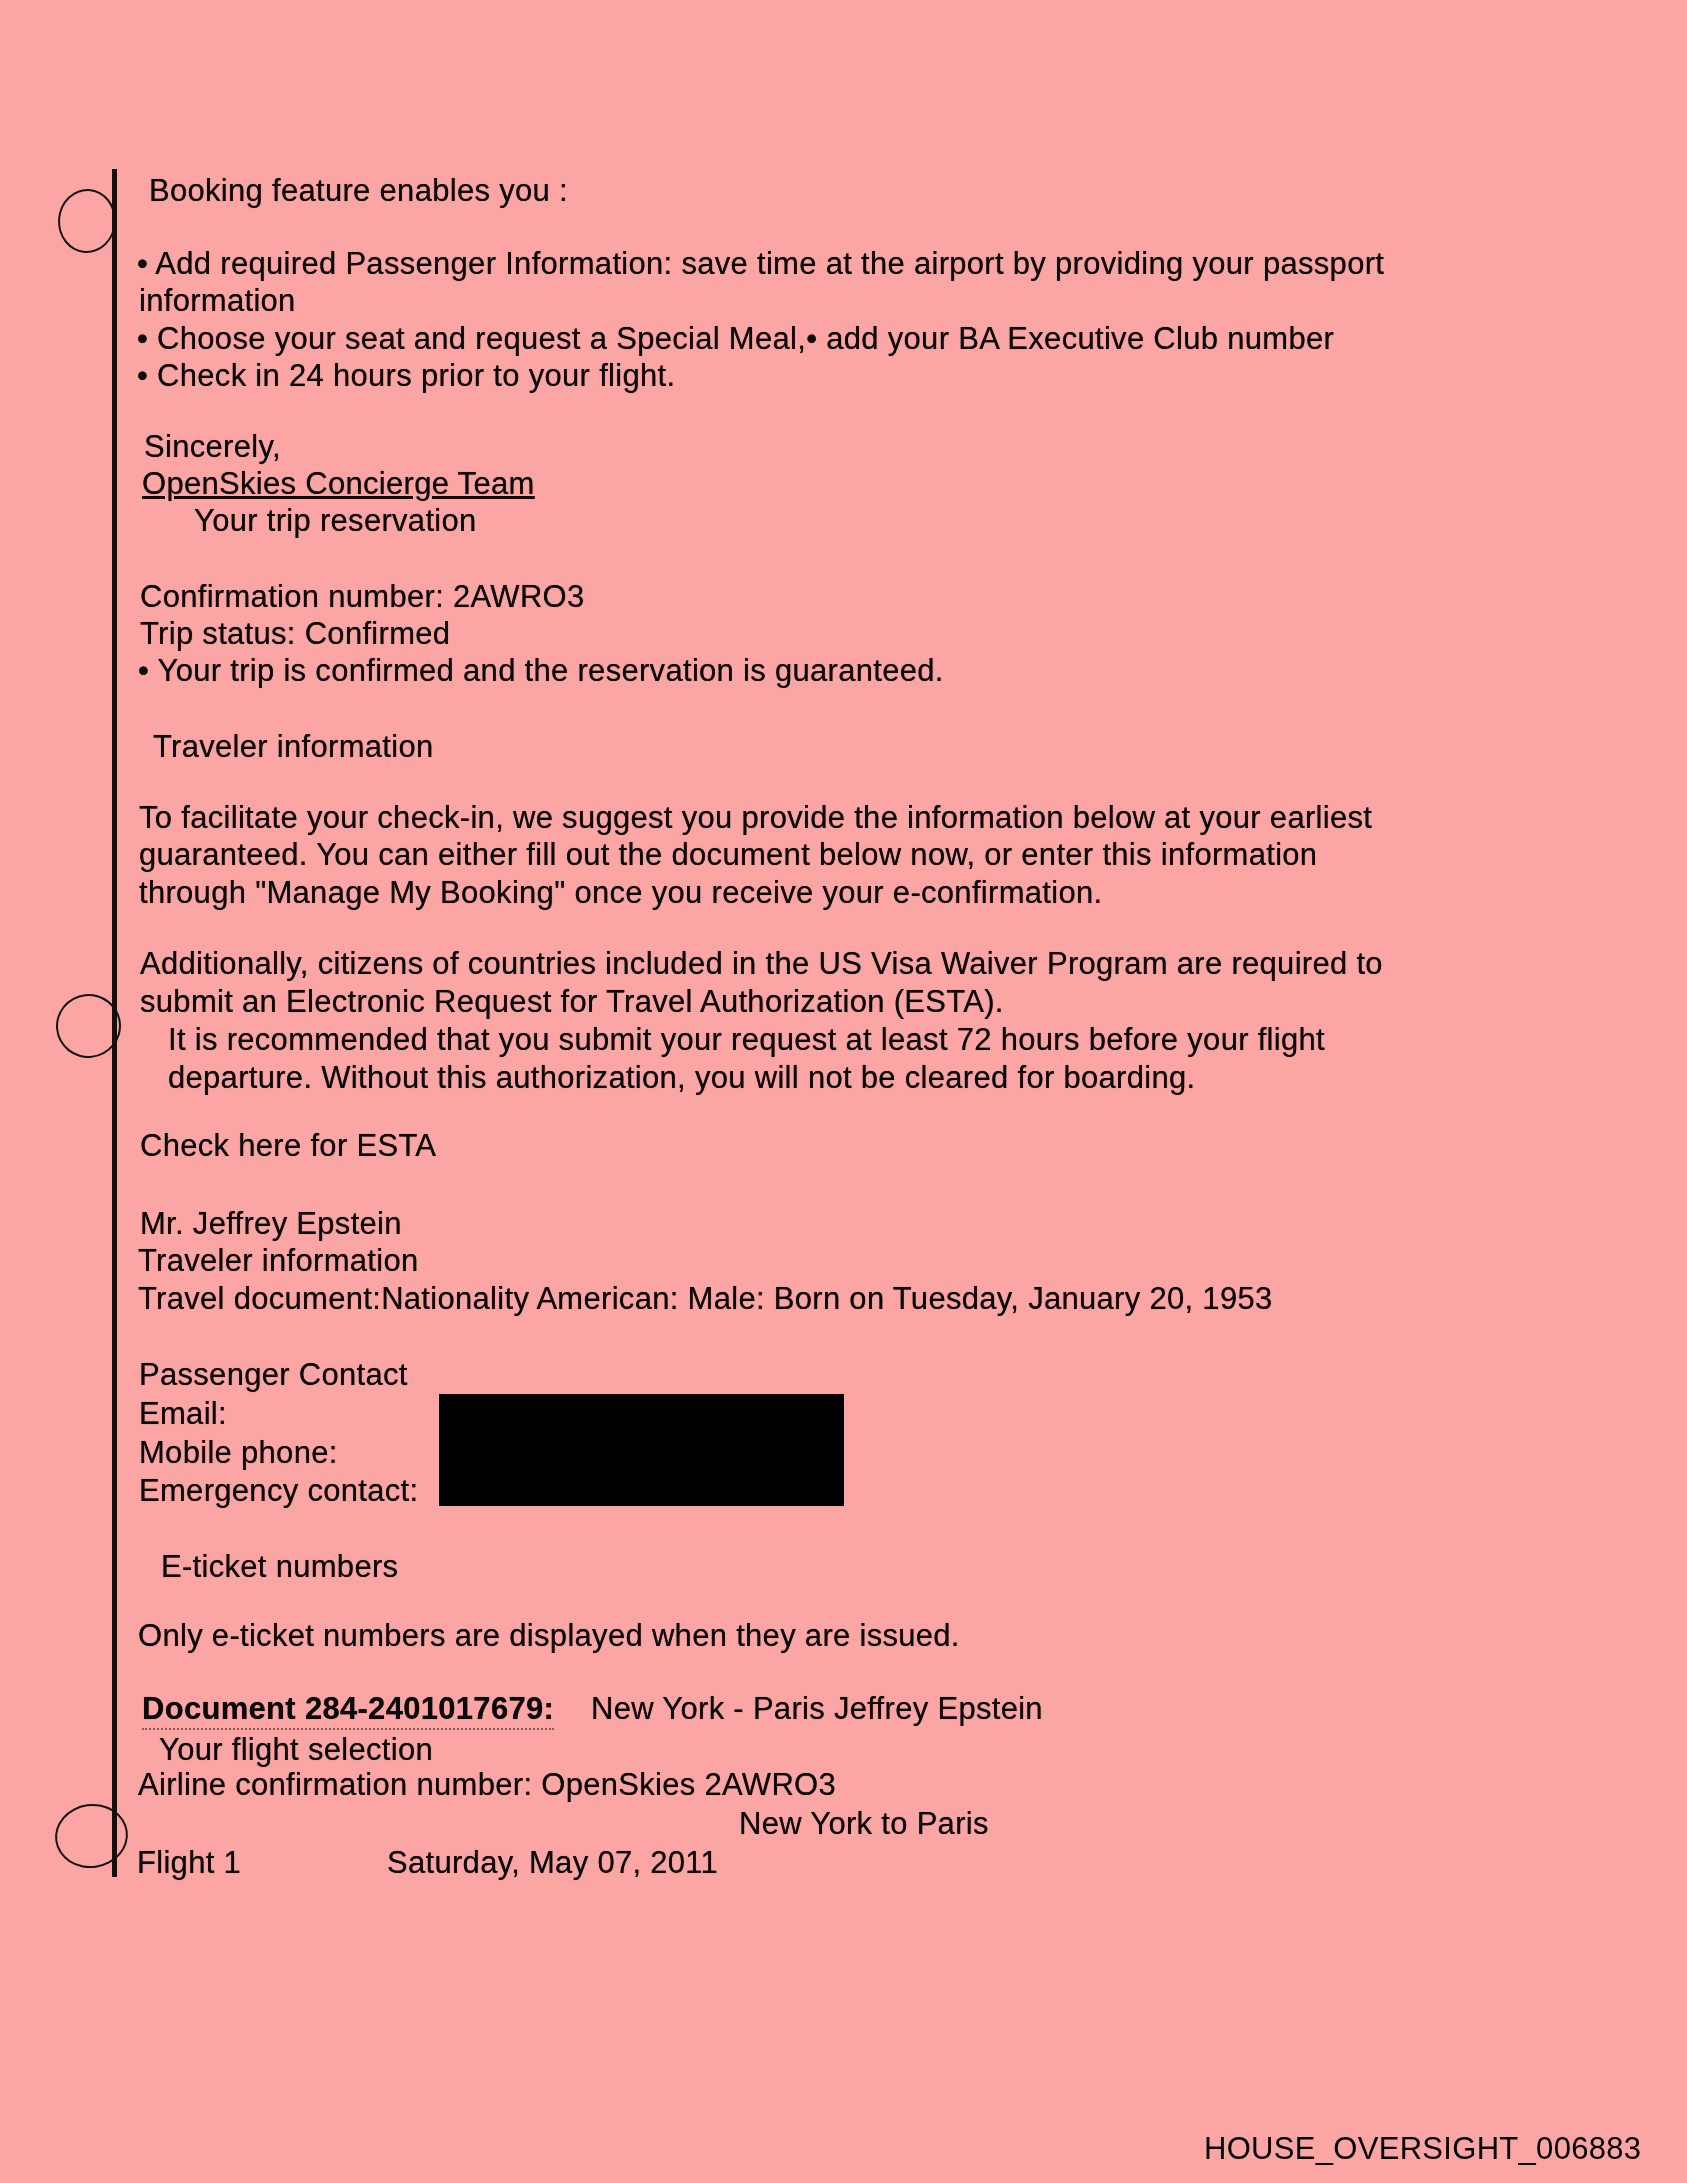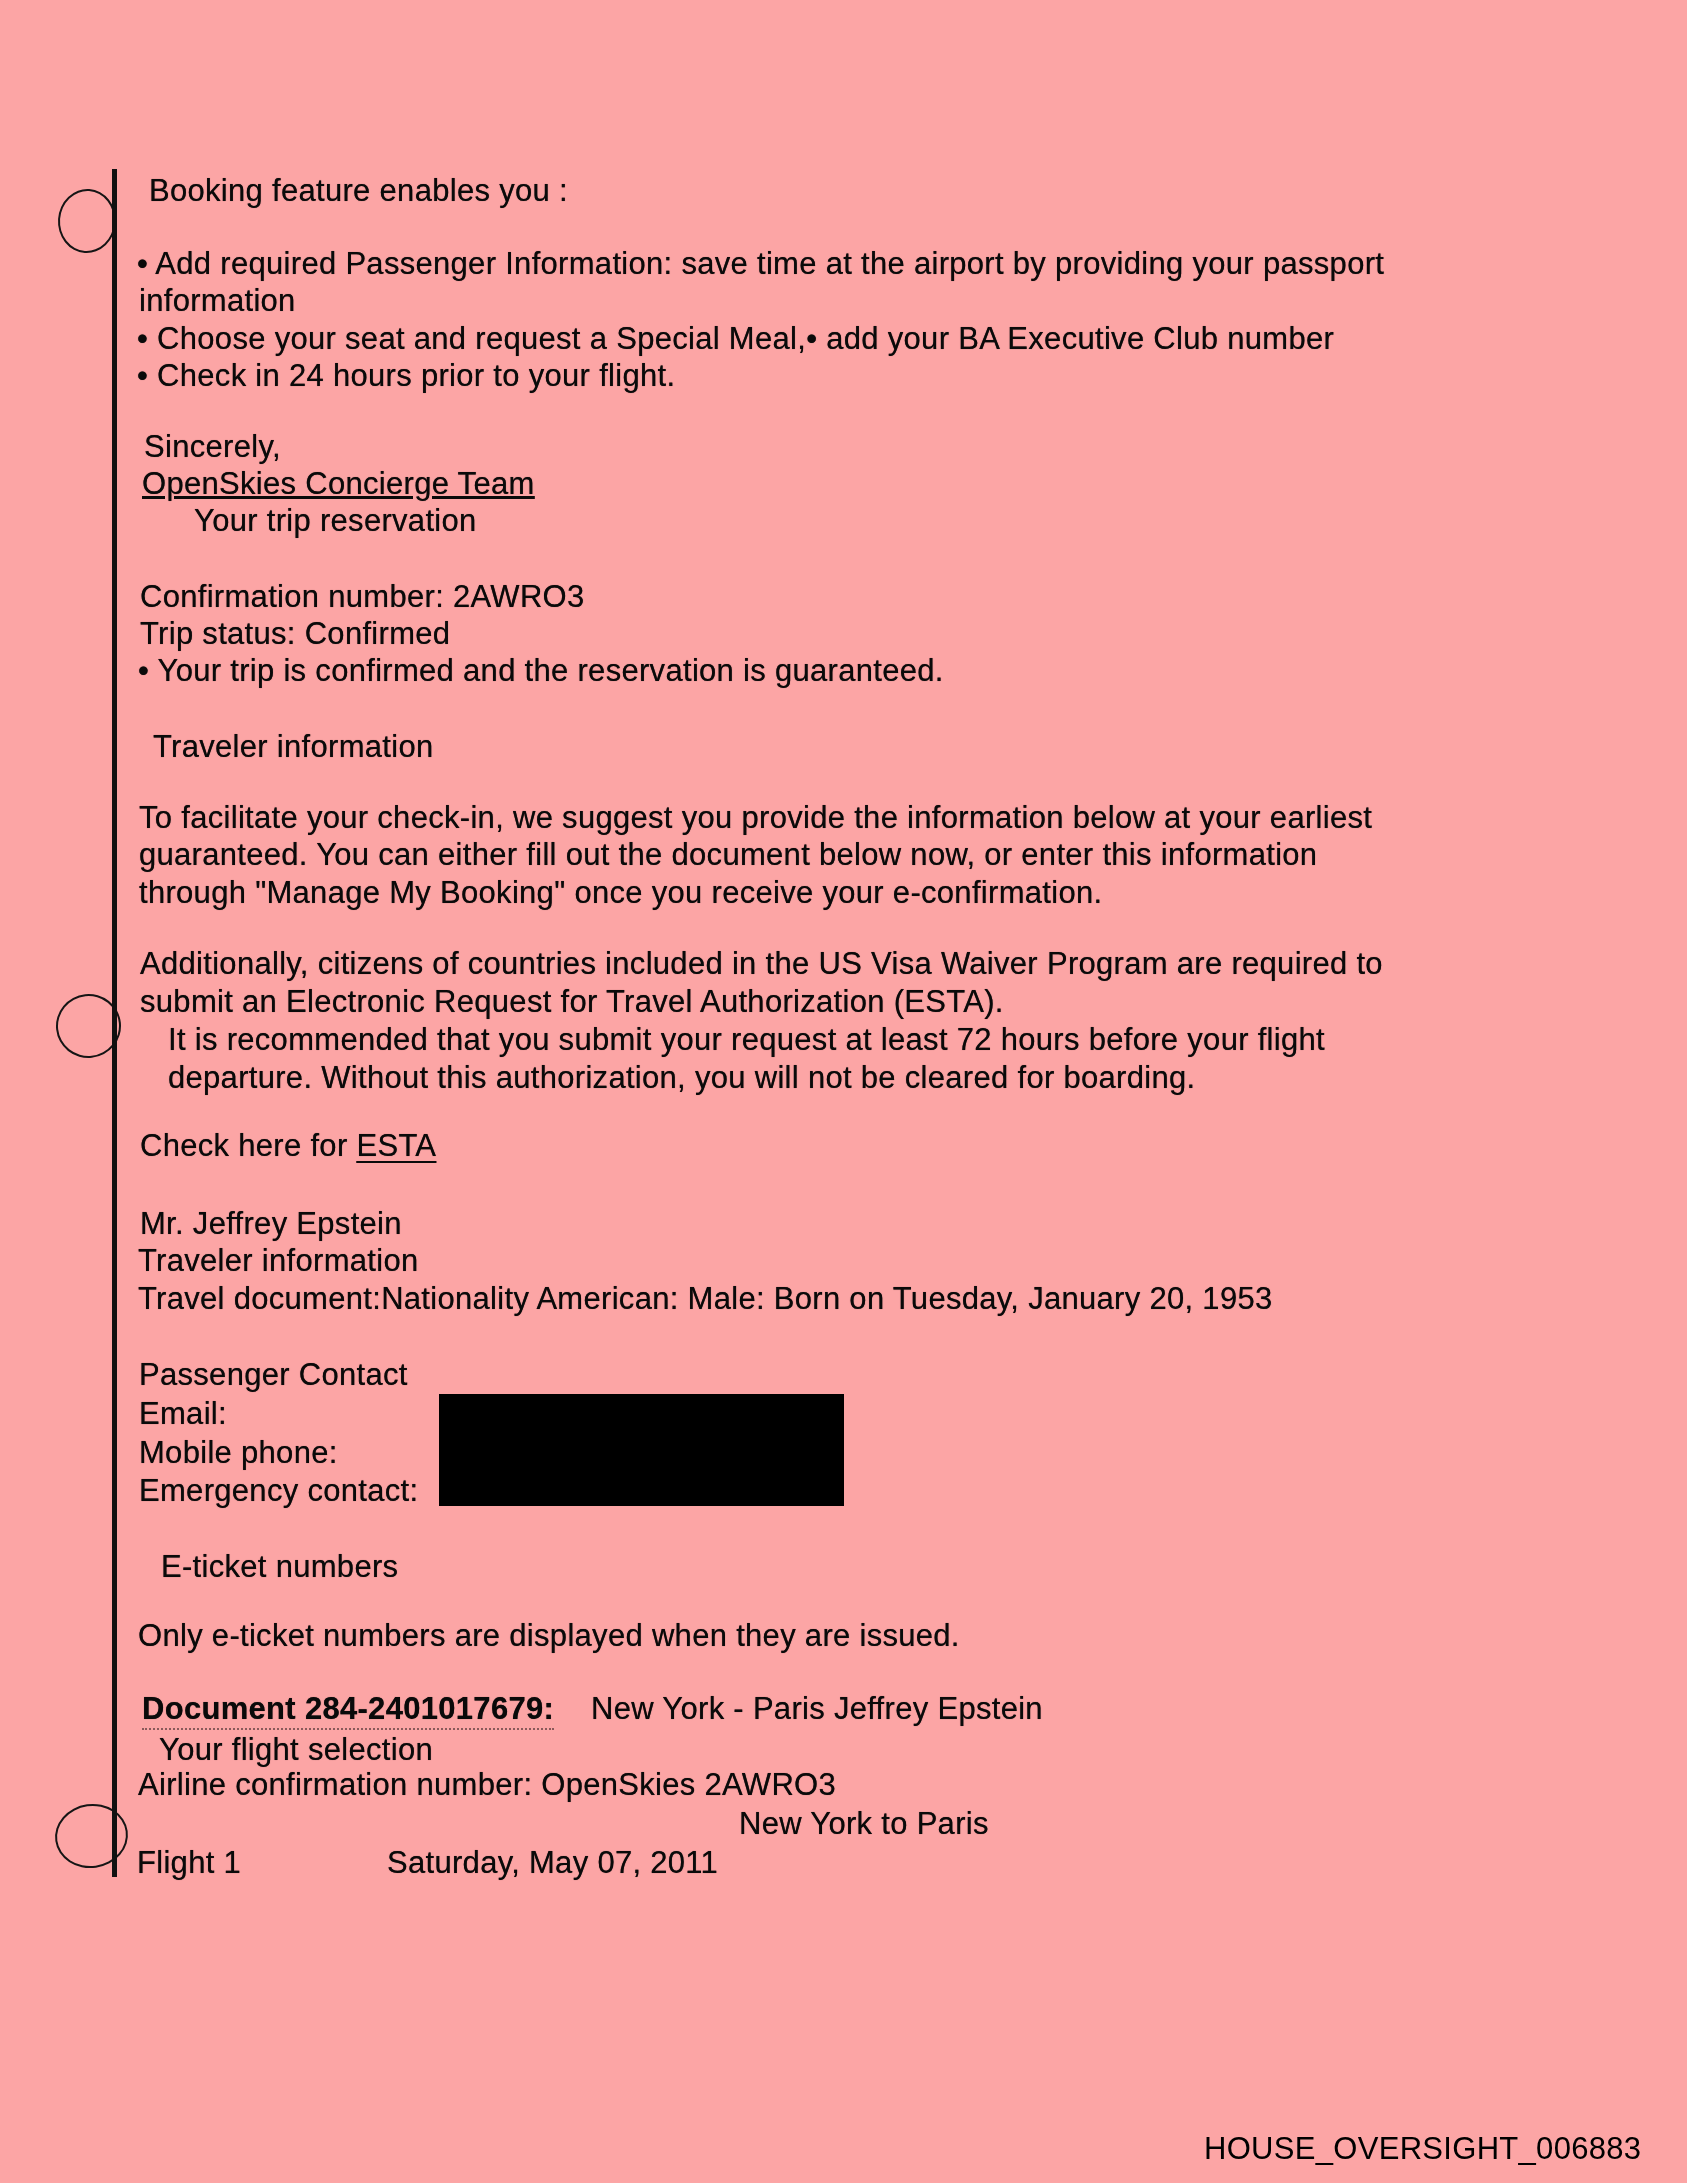--- a/index.html
+++ b/index.html
@@ -20,21 +20,20 @@
     letter-spacing:0.3px;
     text-shadow:0 0 0.7px rgba(0,0,0,0.75);
   }
   .bold{font-weight:400;margin-left:28px;}
   .doc-num{
     font-weight:700;
     border-bottom:2px dotted rgba(0,0,0,0.45);
     padding-bottom:2px;
   }
   .esta-link{
-    text-decoration:underline;
     text-decoration-thickness:2px;
     text-underline-offset:4.6px;
   }
   .redact{
     position:absolute;
     left:439px; top:1394px;
     width:405px; height:112px;
     background:#000000;
   }
   .scan-line{

